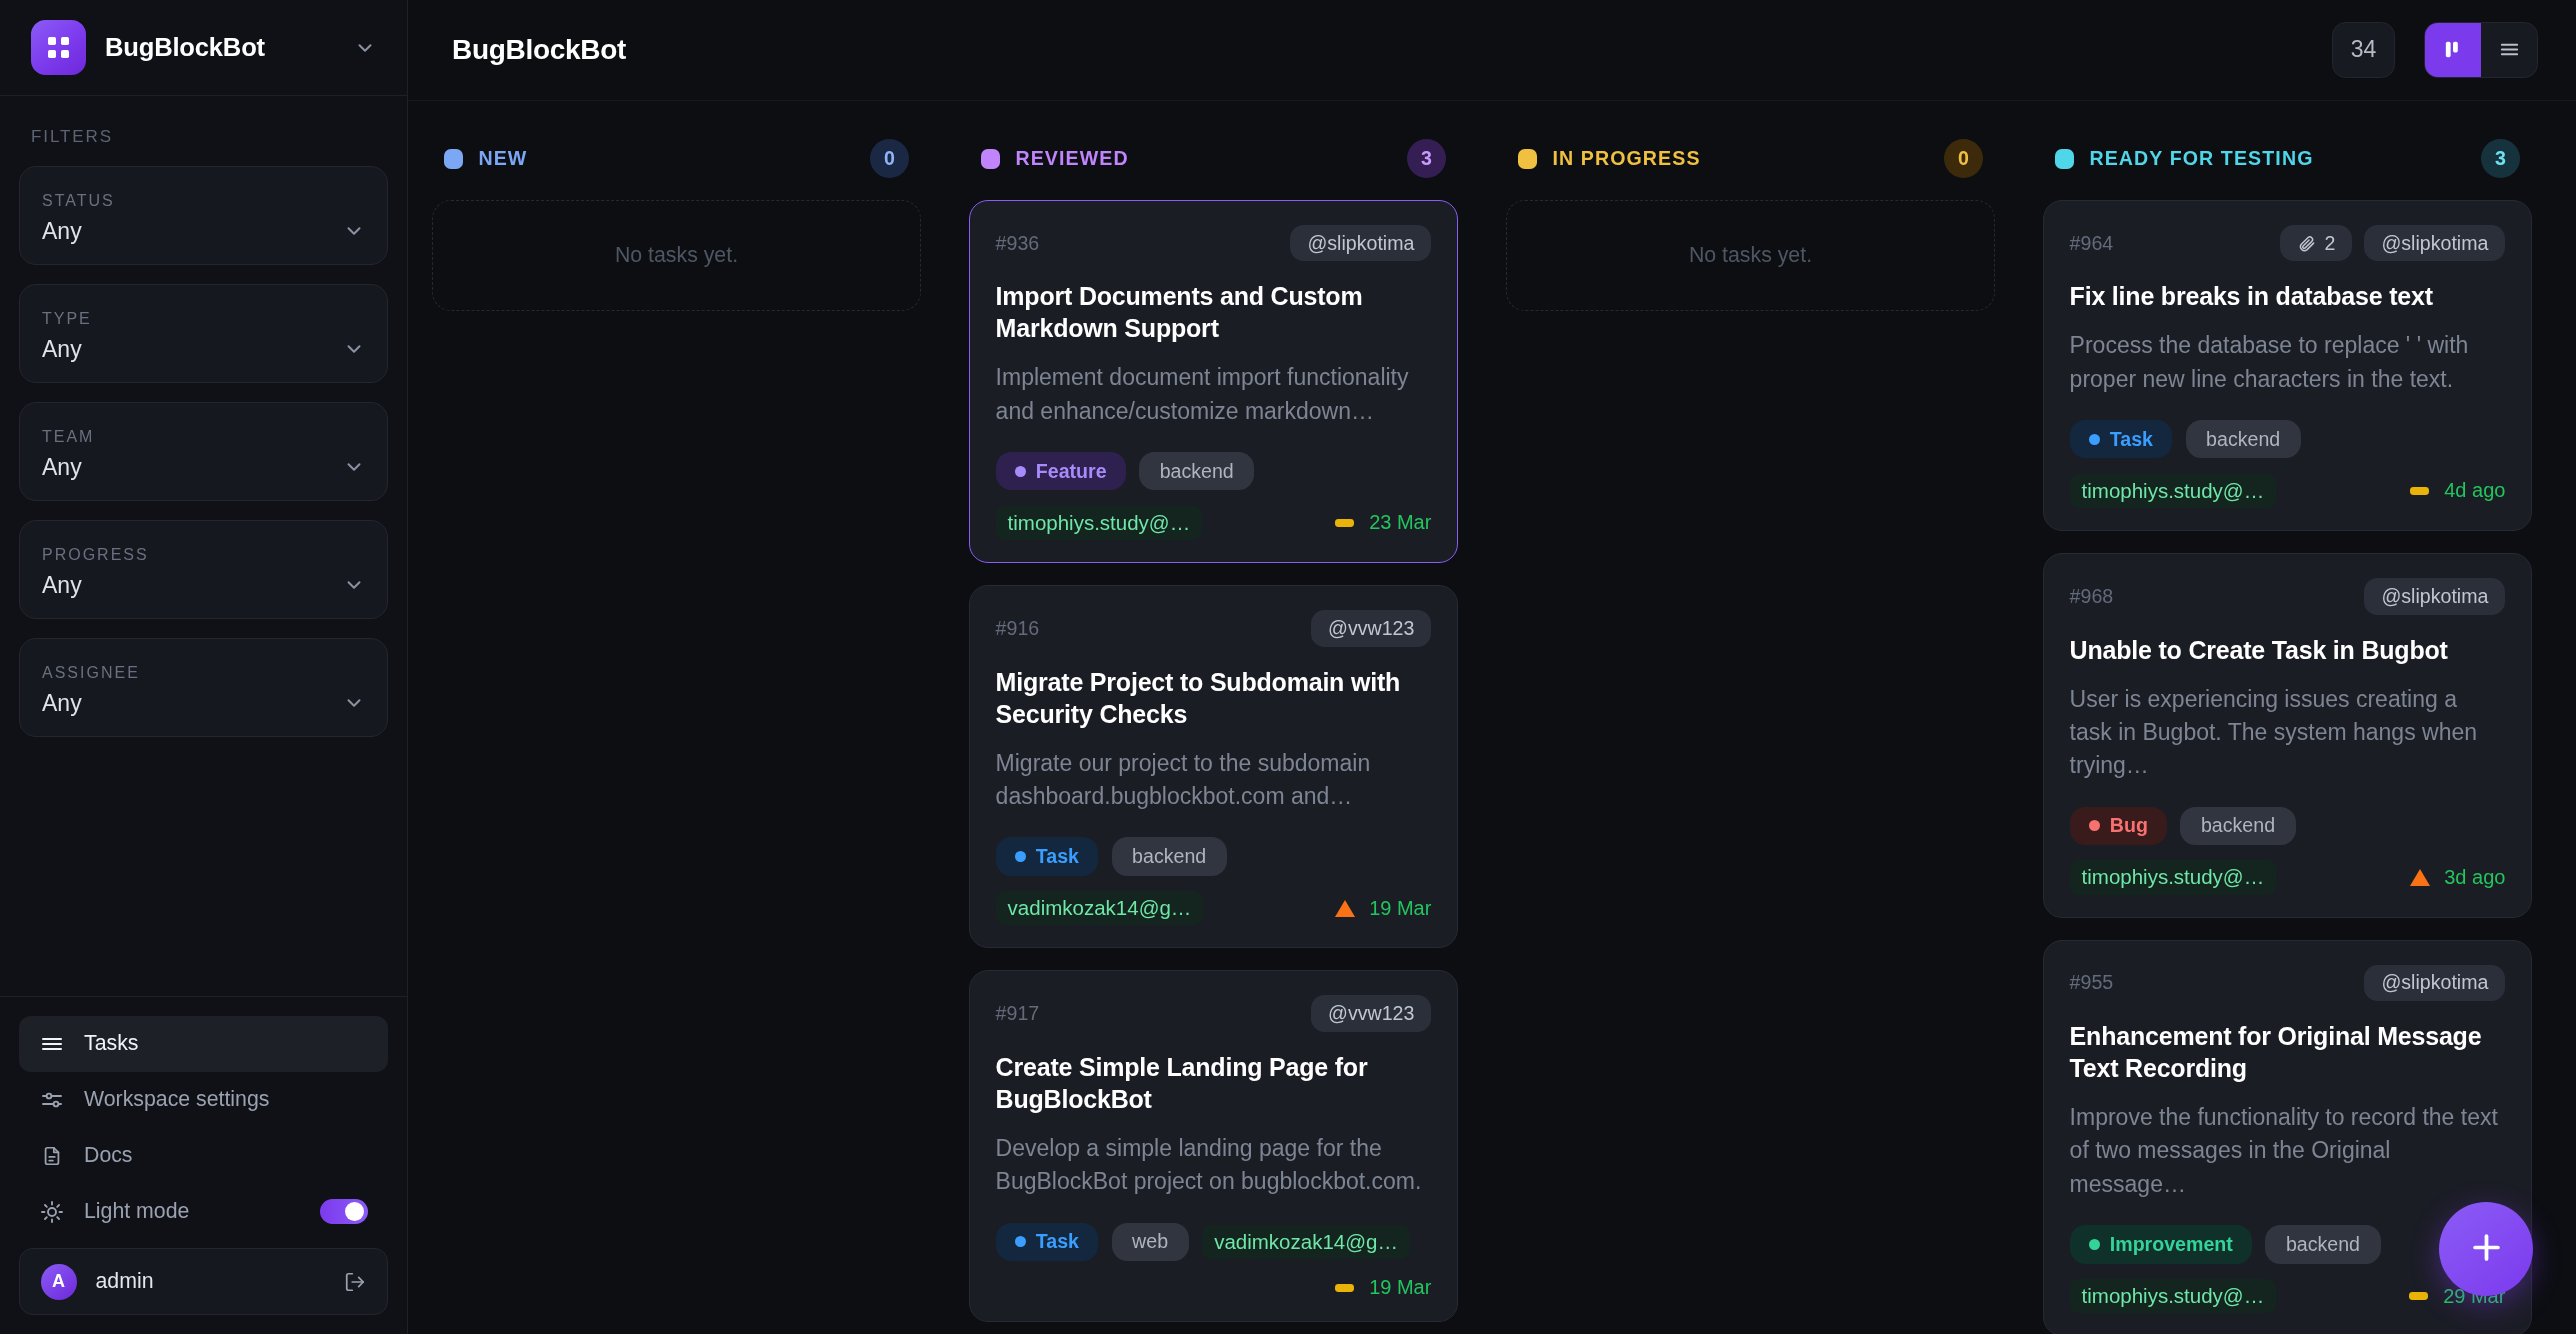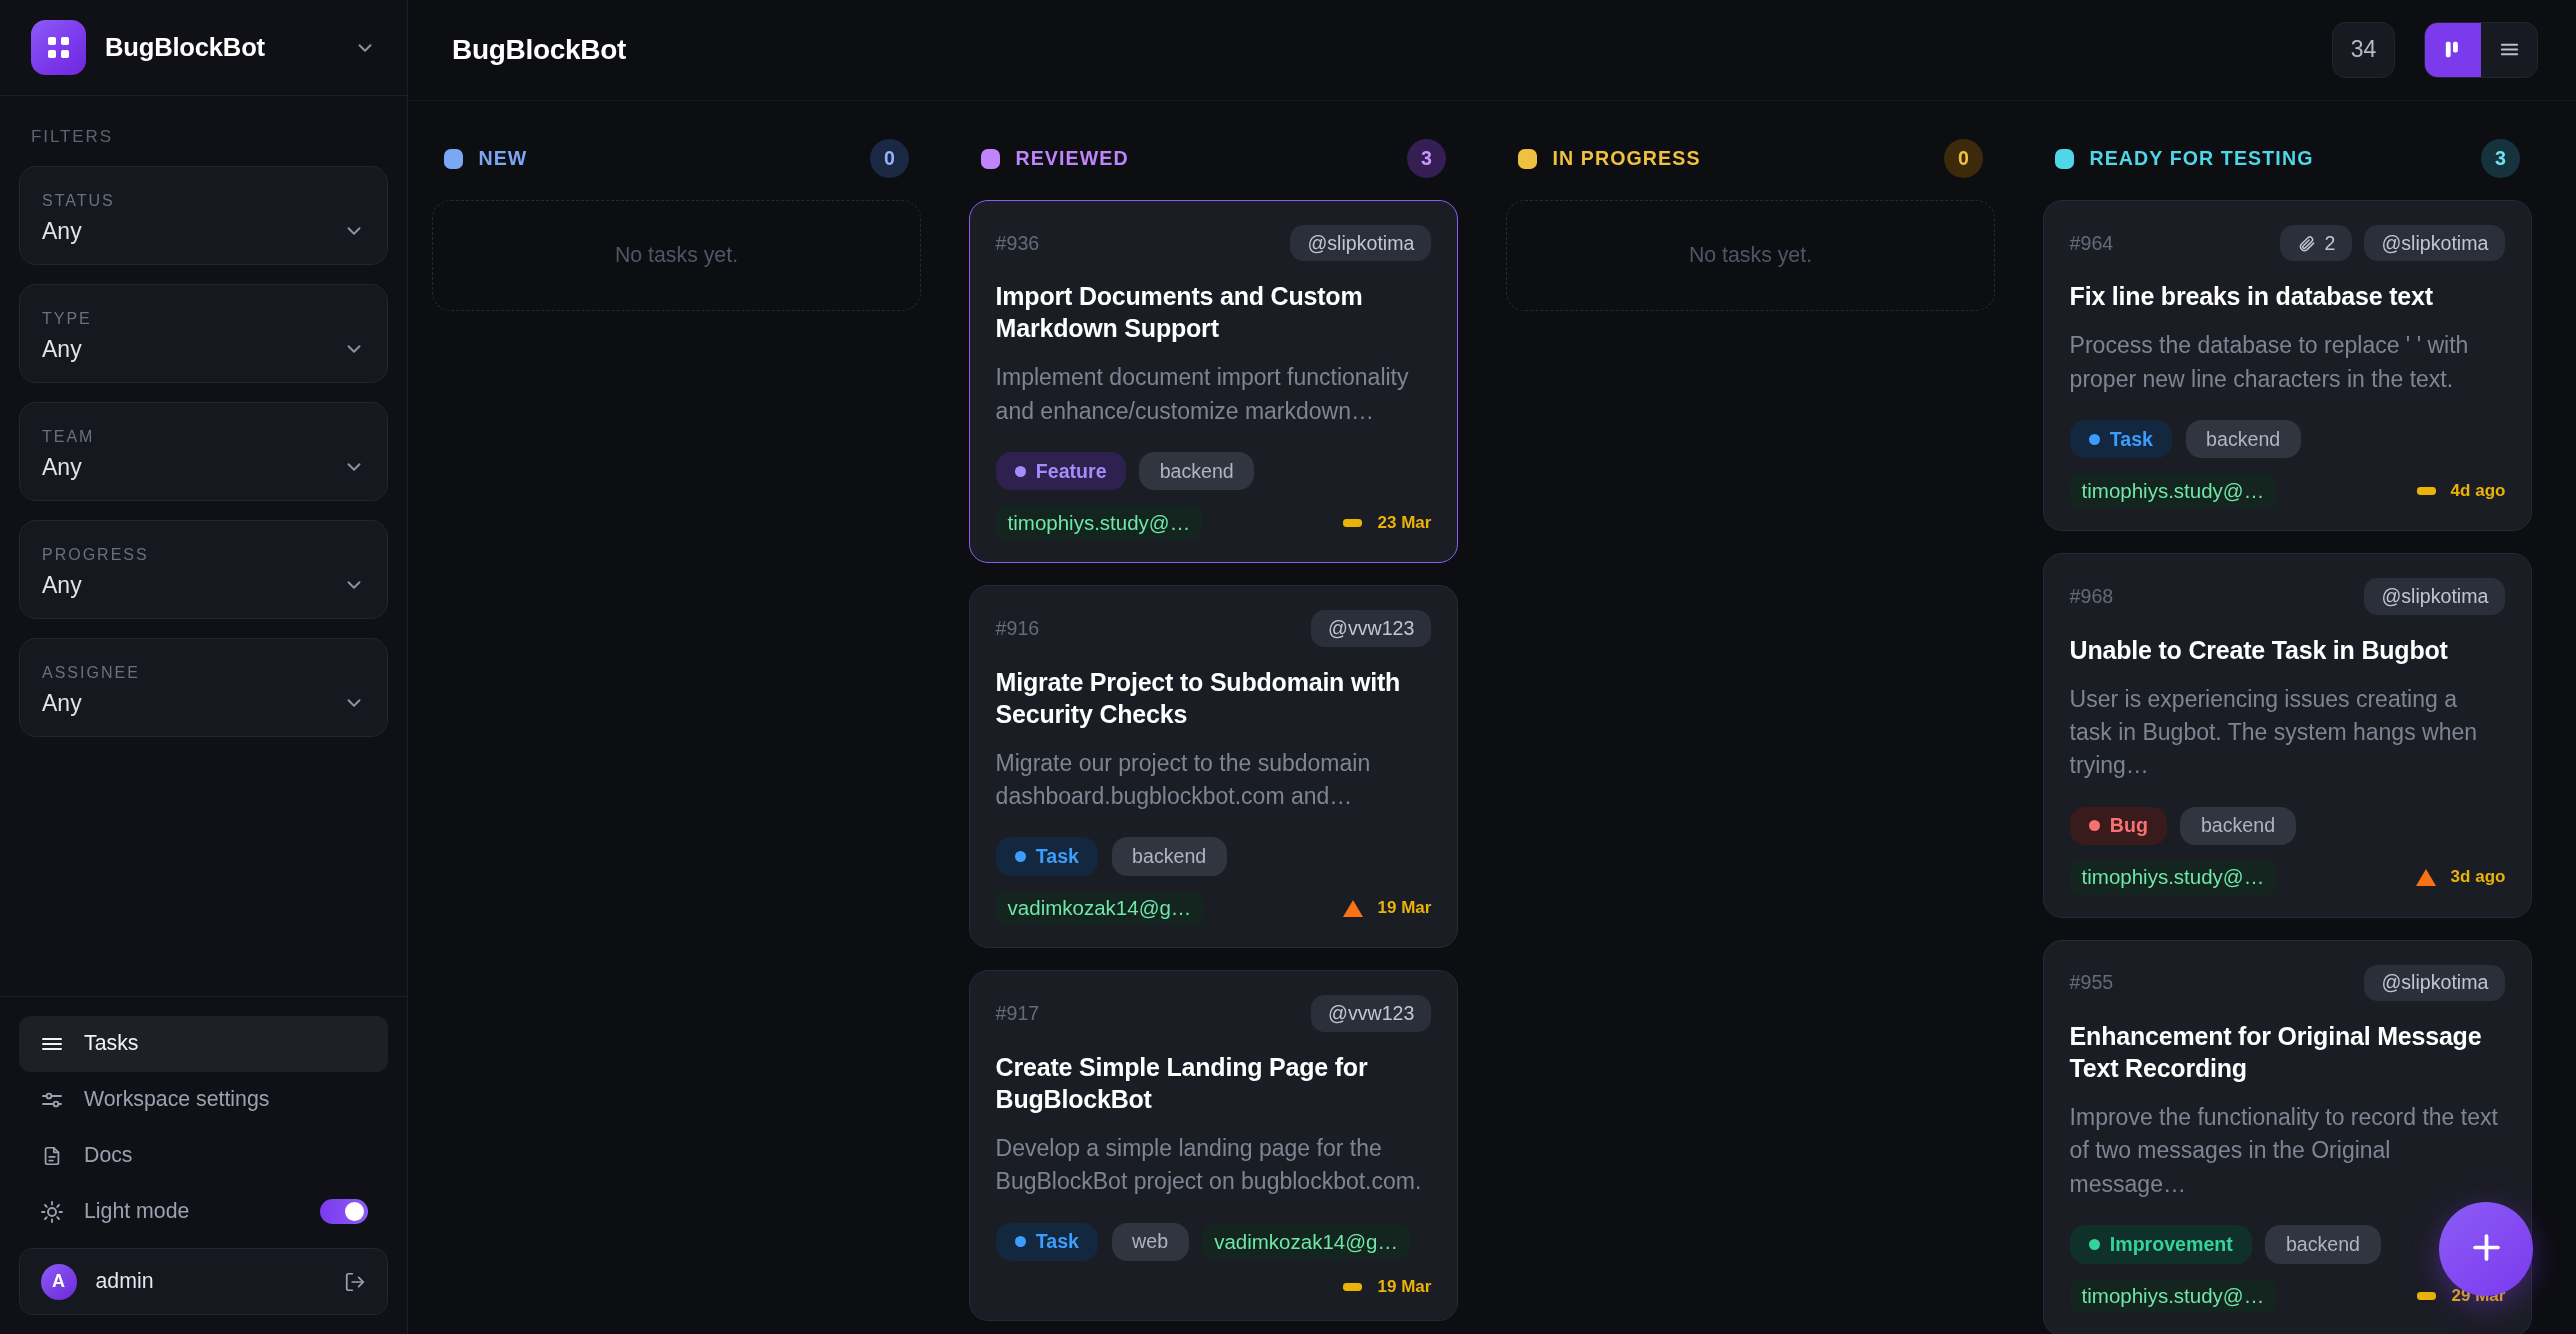--- a/index.html
+++ b/index.html
@@ -153,21 +153,21 @@
   .card-foot { display:flex; align-items:center; gap:13.6px; }
   .email-chip { background:#14241e; border-radius: 8.5px; padding: 5.1px 12px; font-size:20.5px; color:#6ee7a8; }
   .foot-sp { flex:1; }
   .pri { width: 22px; height:22px; display:flex; align-items:center; justify-content:center; flex:0 0 22px; }
   .pri.med i { display:block; width:19px; height:7.7px; border-radius:3.4px; background:#eab308; }
   .pri.high i {
     display:block; width:0; height:0;
     border-left: 10.2px solid transparent; border-right: 10.2px solid transparent;
     border-bottom: 17px solid #f97316;
   }
-  .date { font-size:17px; color:#eab308;font-weight:bold; }
+  .date { font-size:20px; color:#22c55e; }
 
   .fab {
     position: absolute; right: 43px; bottom: 38px;
     width: 94px; height: 94px; border-radius: 50%;
     background: linear-gradient(140deg,#8b5cf6,#7c3aed);
     display:flex; align-items:center; justify-content:center;
     box-shadow: 0 8.5px 29px rgba(124,58,237,.4);
   }
 </style>
 </head>

